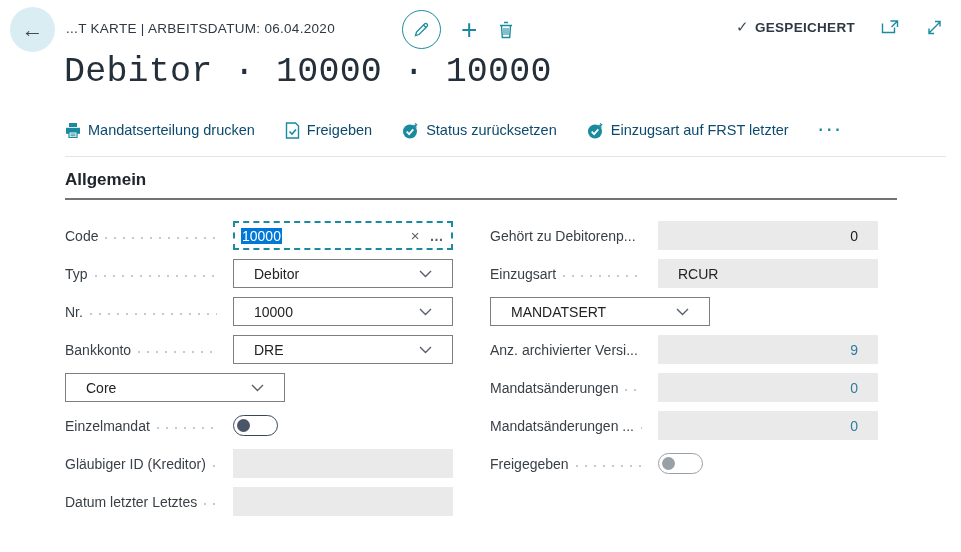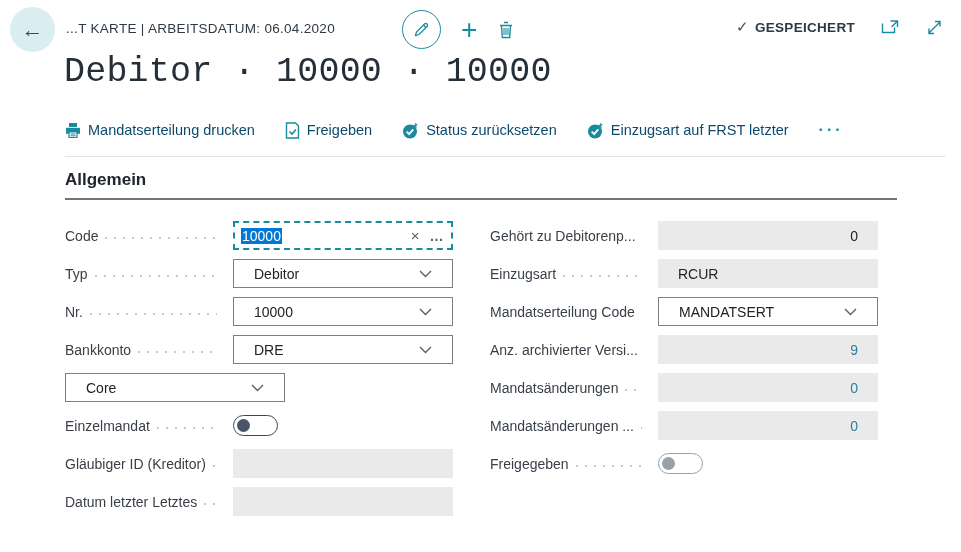--- a/index.html
+++ b/index.html
@@ -315,24 +315,20 @@
             <span class="flabel">Einzugsart</span>
             <span class="leader"></span>
           </div>
           <div class="ctrl">
             <div class="field dis">
               <span class="">RCUR</span>
             </div>
           </div>
         </div>
         <div class="row">
-          <div class="label-wrap">
-            <span class="flabel">Mandatserteilung Code</span>
-            <span class="leader"></span>
-          </div>
           <div class="ctrl">
             <div class="field sel">
               <span>MANDATSERT</span>
               <span>
                 <svg class="chev" width="13" height="8" viewBox="0 0 13 8">
                   <path d="M1 1l5.5 5.5L12 1" fill="none" stroke="#58606a" stroke-width="1.4"></path>
                 </svg>
               </span>
             </div>
           </div>

